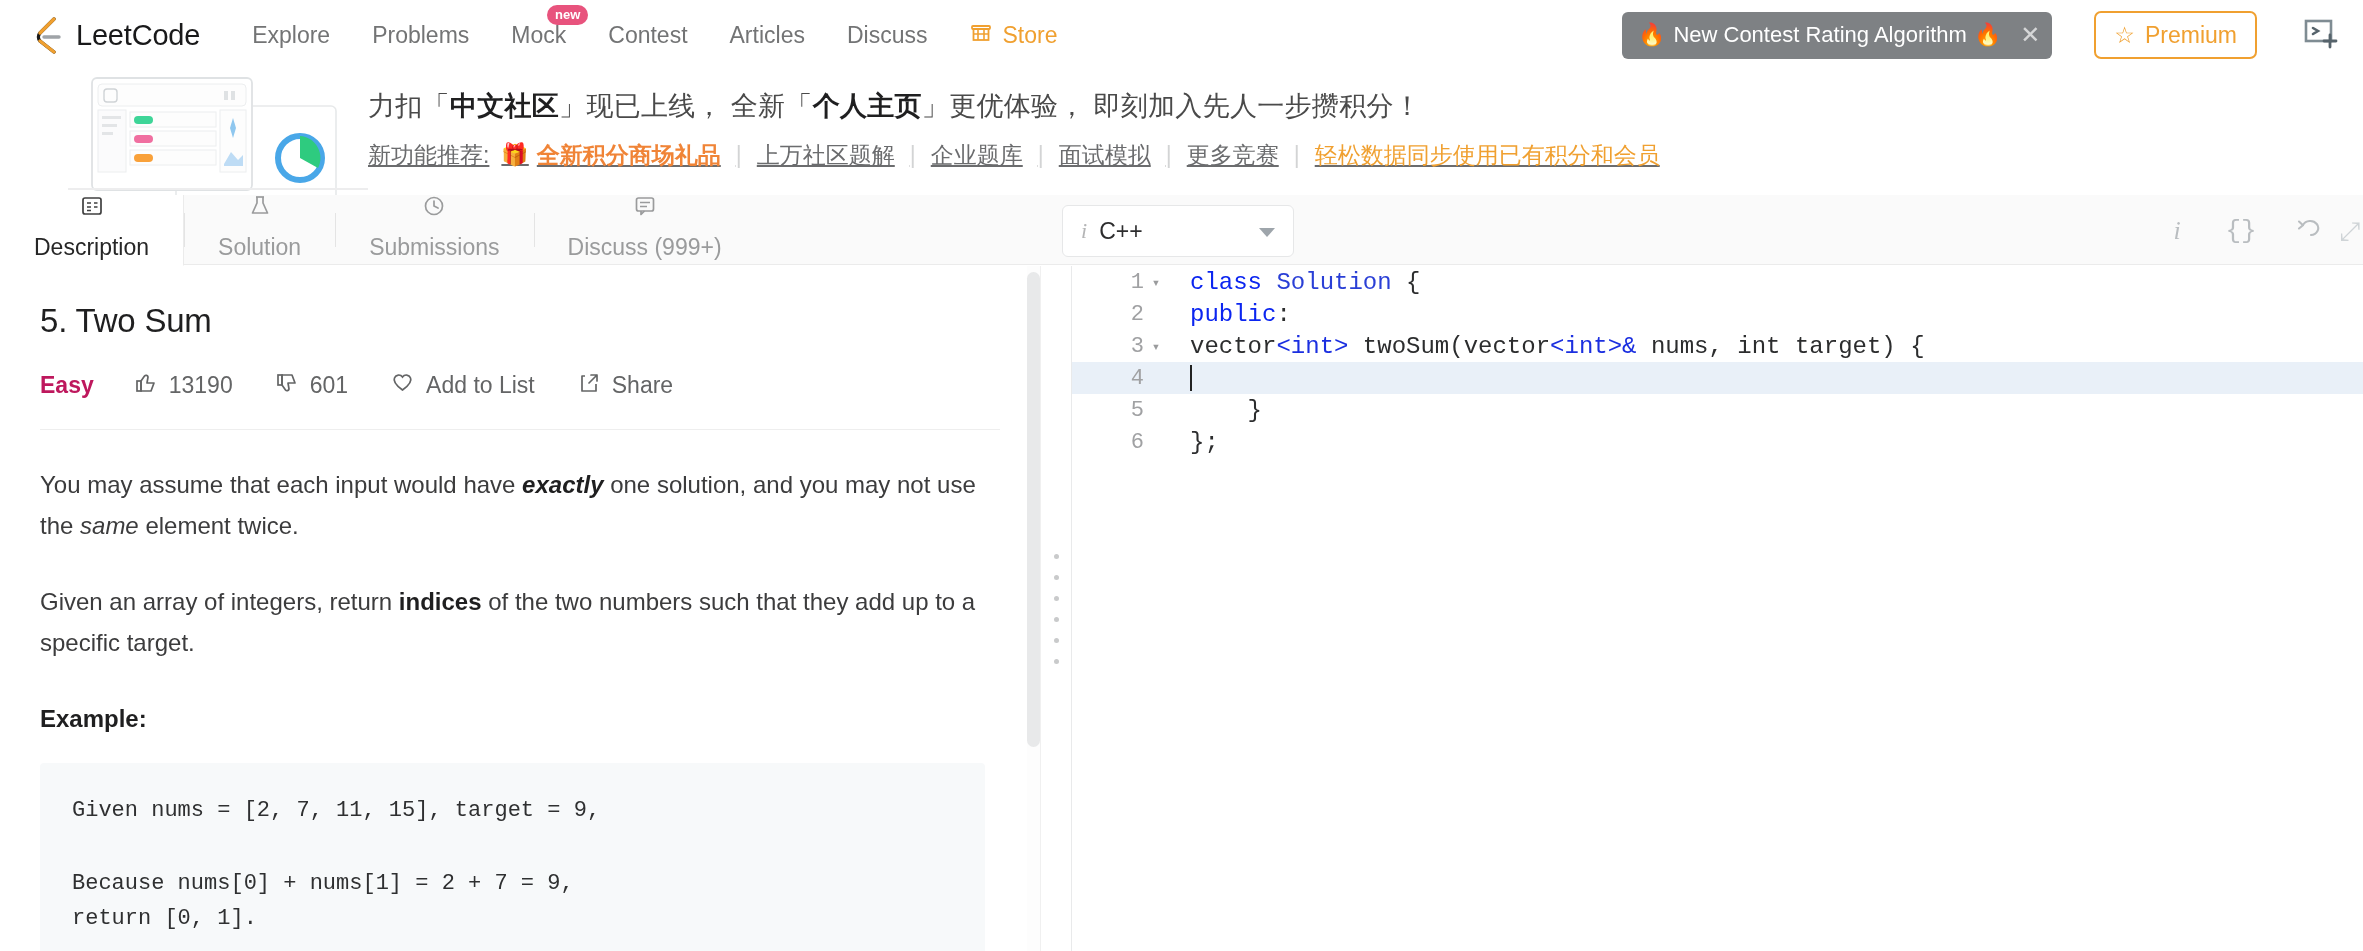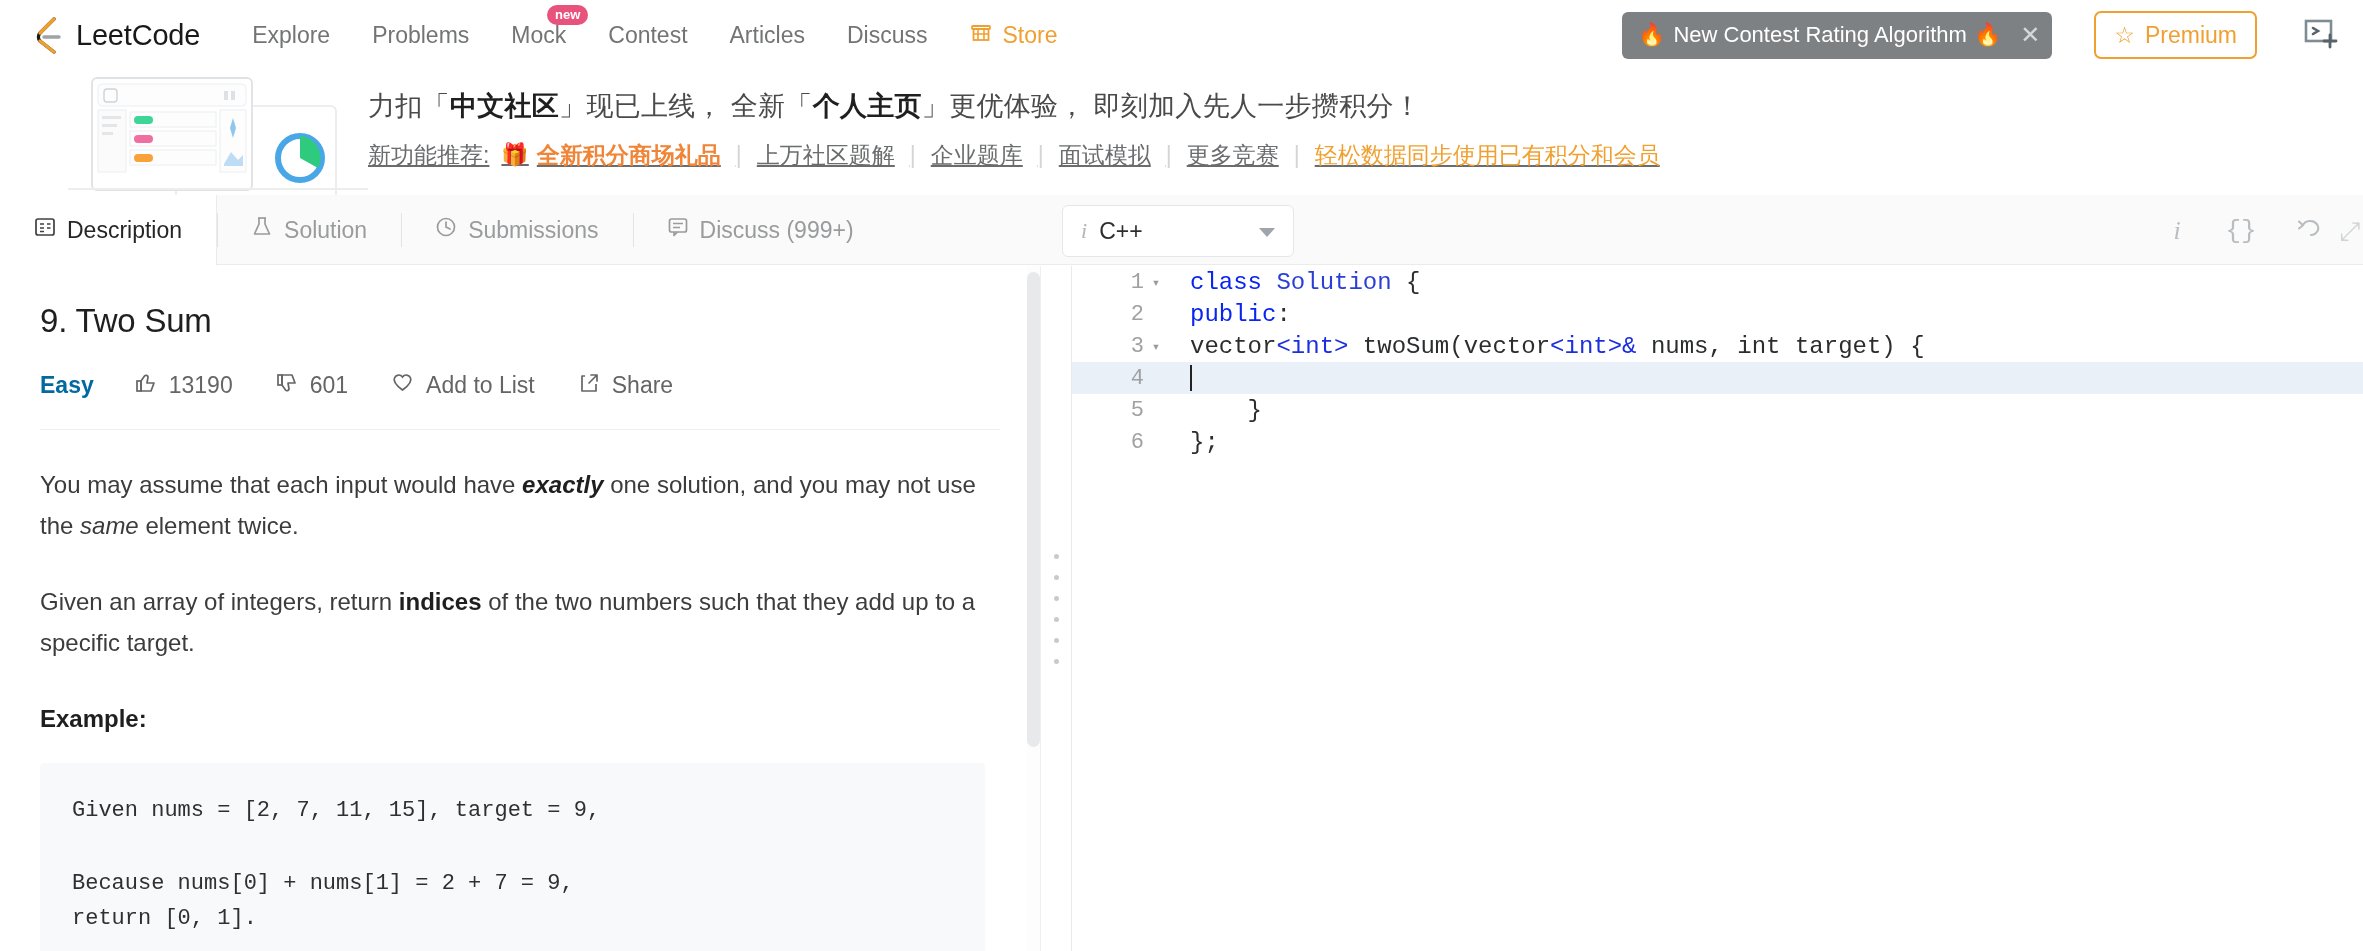--- a/index.html
+++ b/index.html
@@ -106,20 +106,21 @@
     background: #fafafa;
     border-bottom: 1px solid #ebebeb;
   }
   .tabs { display: flex; height: 70px; align-items: stretch; }
   .tab {
     display: flex; align-items: center; gap: 11px;
     padding: 0 34px;
     font-size: 23px; color: #9a9b9c;
     position: relative; cursor: pointer;
     white-space: nowrap;
+    flex-direction: column;
   }
   .tab.active {
     background: #ffffff; color: #262626;
     border-right: 1px solid #ebebeb;
     border-bottom: 1px solid #ffffff;
     margin-bottom: -1px;
   }
   .tab:not(.active):not(:first-child)::before {
     content: ""; position: absolute; left: 0; top: 18px;
     height: 34px; width: 1px; background: #e4e4e4;
@@ -166,21 +167,21 @@
     font-size: 33px; color: #1f1f20; font-weight: 400;
     letter-spacing: -0.2px;
   }
   .meta-row {
     display: flex; align-items: center;
     margin-top: 30px; gap: 0;
     padding-bottom: 28px;
     border-bottom: 1px solid #eeeeee;
     width: 960px;
   }
-  .difficulty { color: #0369a1; font-size: 23px; font-weight: bold; margin-right: 40px; }
+  .difficulty { color: #be185d; font-size: 23px; font-weight: bold; margin-right: 40px; }
   .meta-item {
     display: flex; align-items: center; gap: 11px;
     font-size: 23px; color: #646566; margin-right: 42px;
     cursor: pointer; white-space: nowrap;
   }
   .desc { width: 945px; }
   .desc p {
     font-size: 24px; line-height: 1.72;
     color: #3c3c3d; margin-top: 34px;
   }
@@ -428,21 +429,21 @@
       <path d="M9 5.5 L13 9.2 L9 12.5" fill="none" stroke="#b9bdc0" stroke-width="2.1" stroke-linecap="round" stroke-linejoin="round"></path>
     </svg>
   </div>
   <div class="etool" style="width:26px;overflow:hidden;">
     <span style="font-size:26px;color:#cfd4d7;">⤢</span>
   </div>
 </div>
 
 <div class="left-panel">
   <div class="panel-inner">
-    <div class="problem-title">9. Two Sum</div>
+    <div class="problem-title">5. Two Sum</div>
 
     <div class="meta-row">
       <span class="difficulty">Easy</span>
 
       <span class="meta-item">
         <span>
           <svg width="24" height="24" viewBox="0 0 24 24">
             <path d="M7 10 L7 20 L17 20 L20 12 L13 12 L14 6 a2 2 0 0 0 -3.5 -1 L7 10 Z" fill="none" stroke="#646566" stroke-width="1.7" stroke-linejoin="round"></path>
             <rect x="3" y="10" width="4" height="10" fill="none" stroke="#646566" stroke-width="1.7"></rect>
           </svg>

